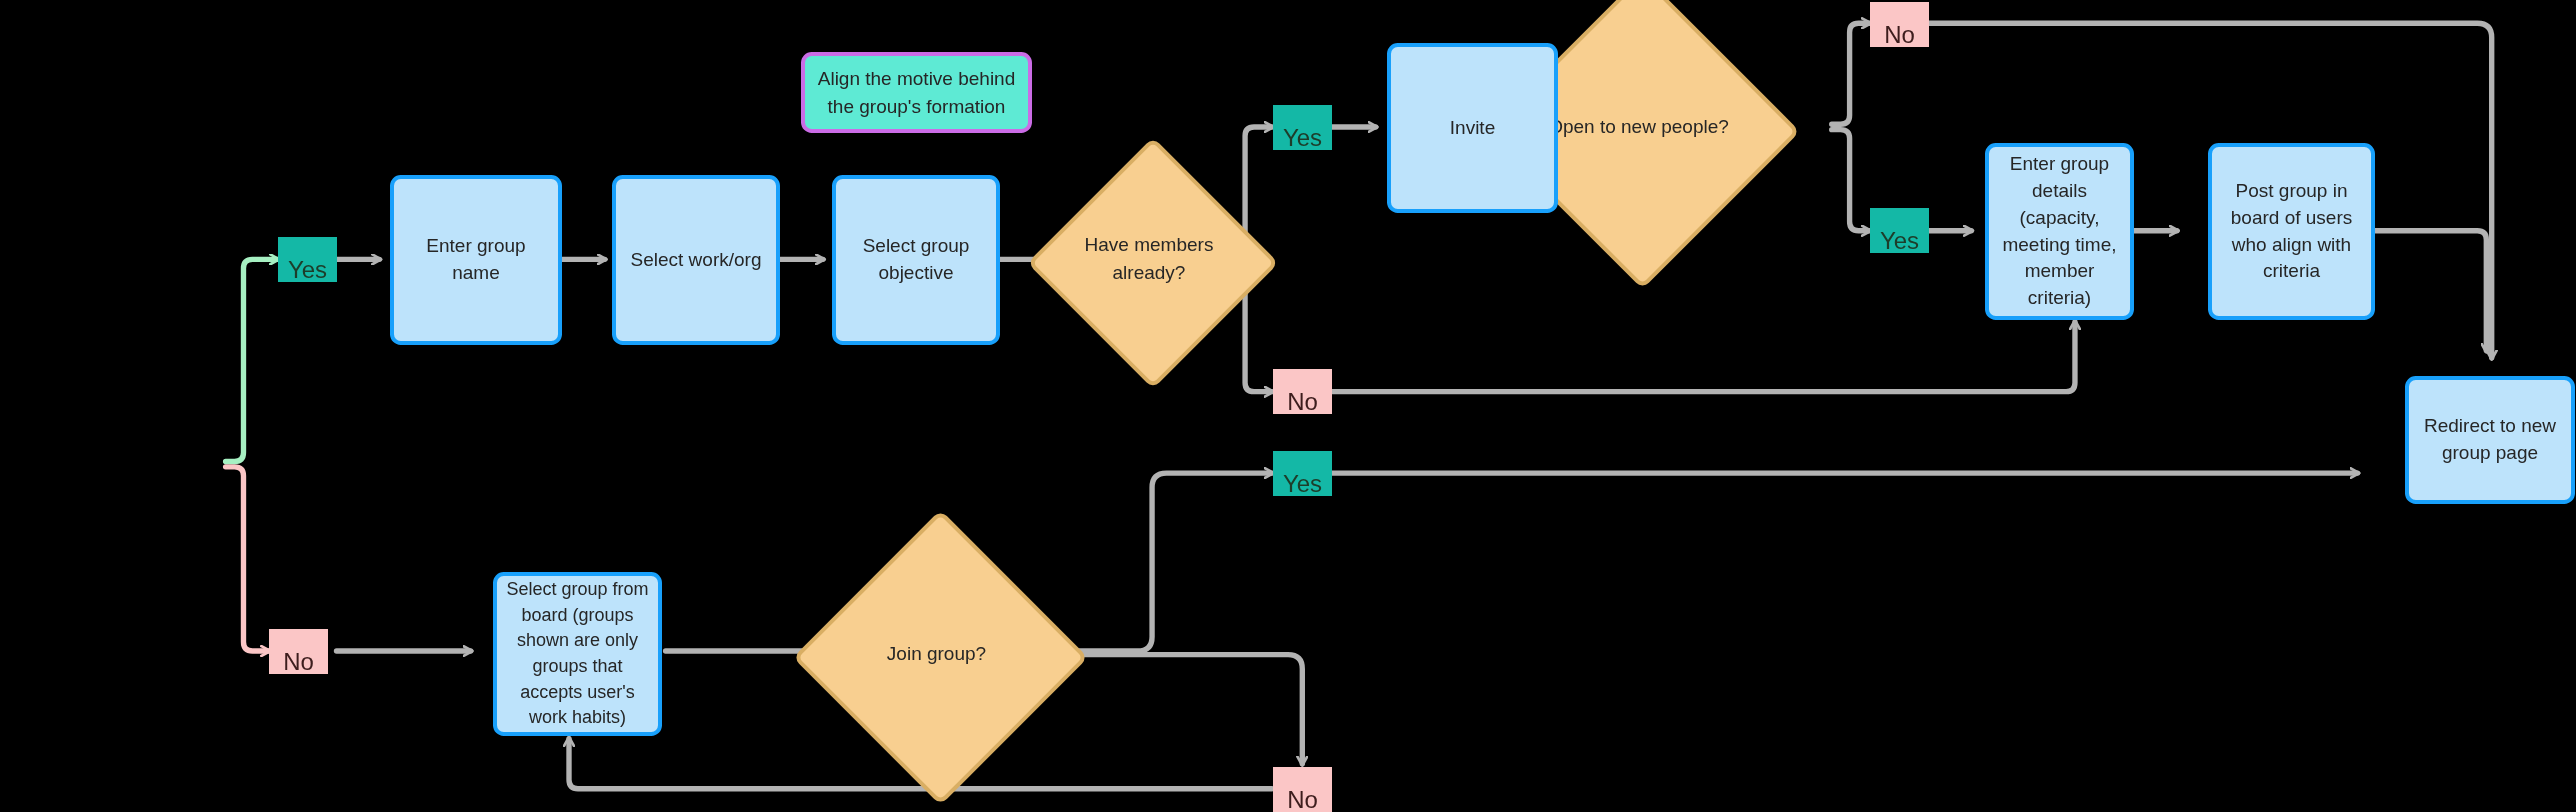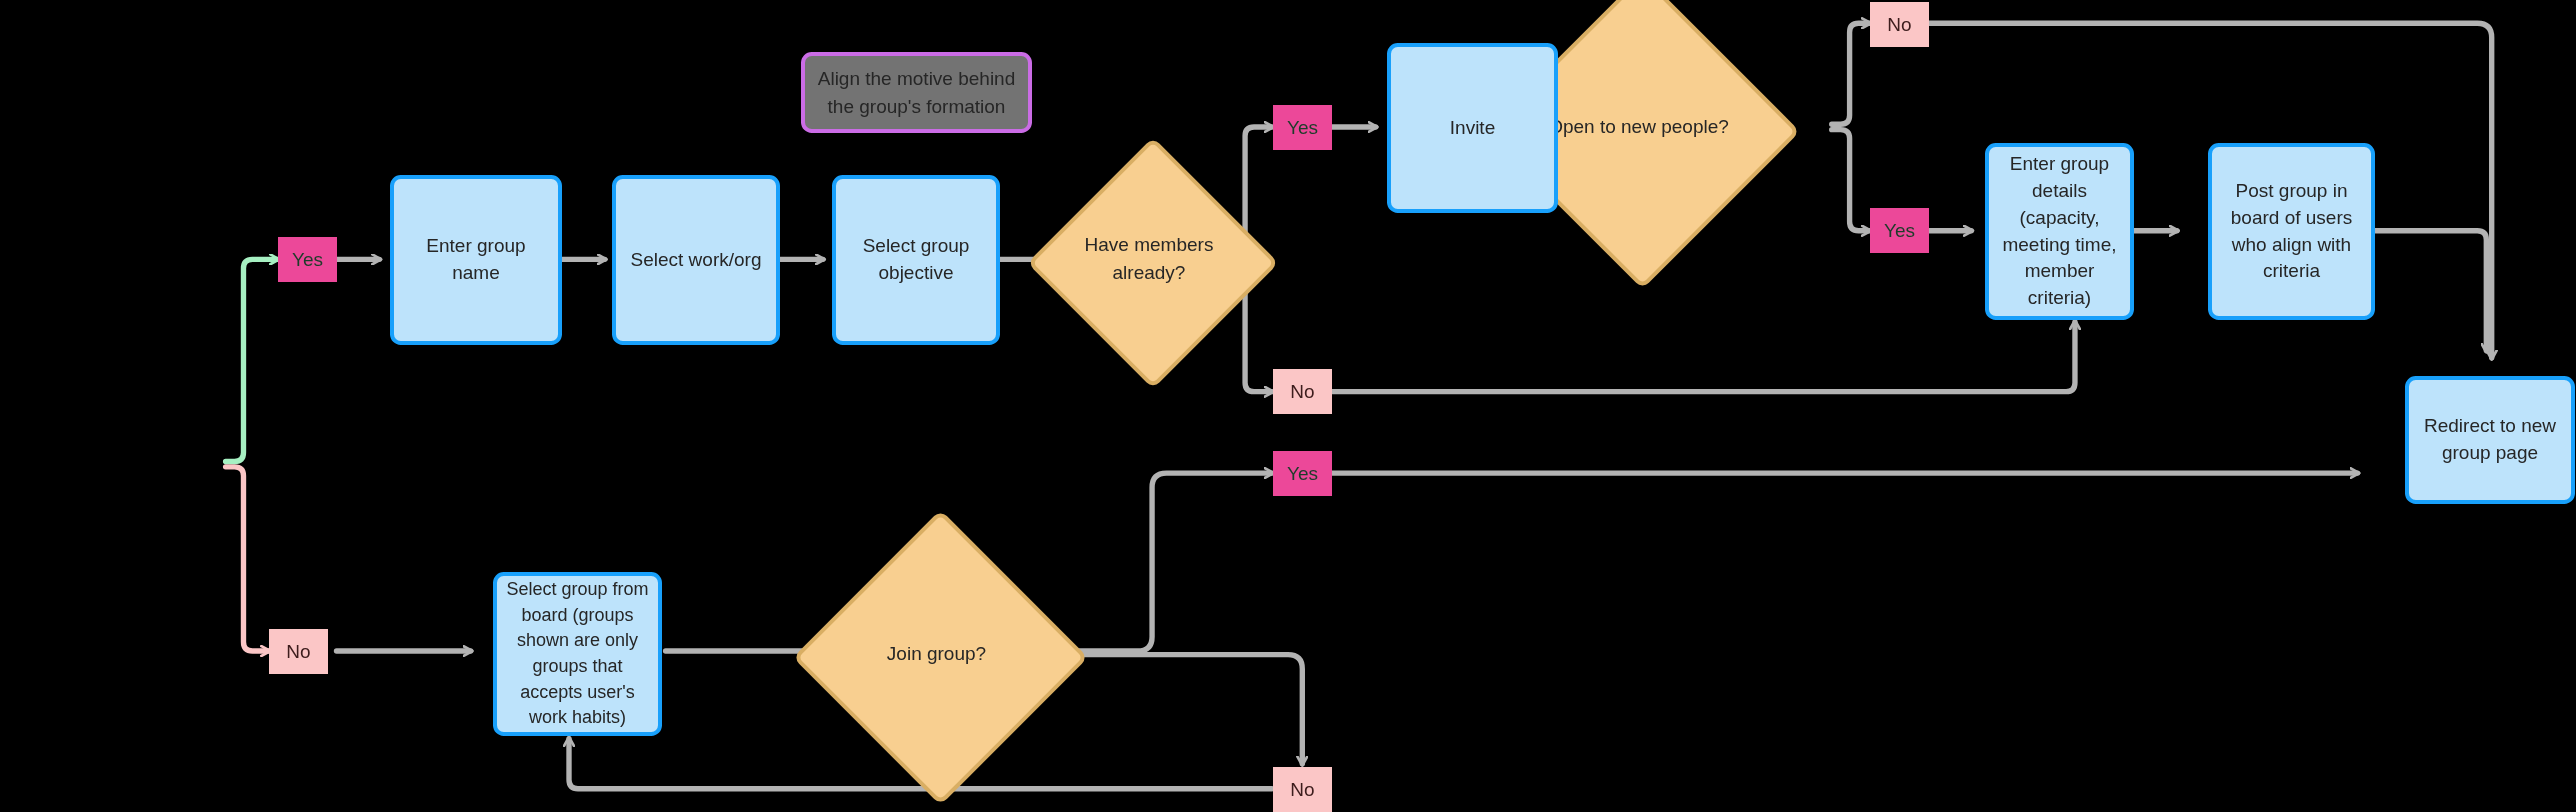--- a/index.html
+++ b/index.html
@@ -10,24 +10,24 @@
         justify-content:center;text-align:center;color:#262626;}
   .proc{background:#bde3fb;border:4.5px solid #18a0fb;border-radius:10.7px;
         font-size:19px;line-height:1.42;padding:9px 9px;}
   .dia-wrap{position:absolute;}
   .dia-shape{position:absolute;left:0;top:0;width:100%;height:100%;
         background:#f8cf90;border:4.5px solid #d9ae63;
         transform:rotate(45deg);border-radius:9px;}
   .dia-txt{position:absolute;left:0;top:0;width:100%;height:100%;
         display:flex;align-items:center;justify-content:center;text-align:center;
         color:#262626;font-size:19px;line-height:1.45;padding:0 5.4px;box-sizing:border-box;}
-  .note{background:#737373;border:4.5px solid #cb6ce6;border-radius:10.7px;
+  .note{background:#5eead4;border:4.5px solid #cb6ce6;border-radius:10.7px;
         font-size:19px;line-height:1.45;padding:5.4px 10.7px;color:#262626;}
-  .lbl{font-size:19px;line-height:1;display:flex;align-items:center;justify-content:center;}
-  .lbl-yes{background:#ec4899;color:#1d3d2a;}
+  .lbl{font-size:24px;line-height:1;display:flex;align-items:flex-end;justify-content:center;}
+  .lbl-yes{background:#14b8a6;color:#1d3d2a;}
   .lbl-no{background:#fbc6c6;color:#3d1d1d;}
 </style>
 </head>
 <body>
 
 <div id="stage">
 
   <svg id="wires" viewBox="0 0 2880 908" xmlns="http://www.w3.org/2000/svg">
     <defs>
       <marker id="ah-gray" markerWidth="13" markerHeight="13" refX="9" refY="6.5" orient="auto" markerUnits="userSpaceOnUse">

